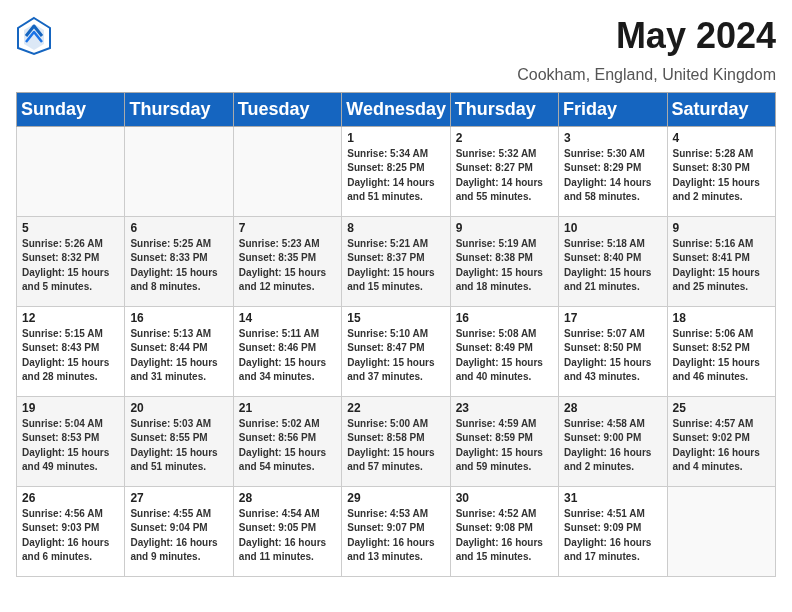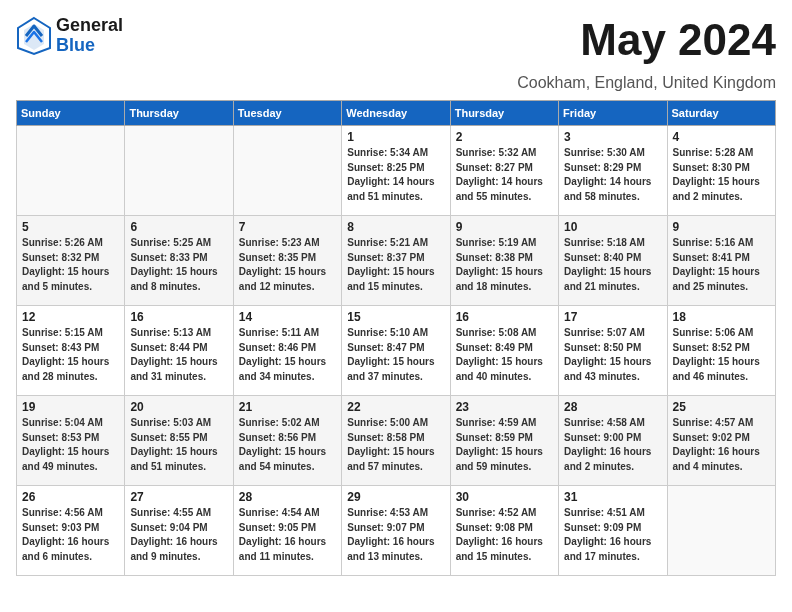--- a/index.html
+++ b/index.html
@@ -25,39 +25,39 @@
     .logo-blue {
       font-size: 18px;
       font-weight: bold;
       color: #1565c0;
       line-height: 1.1;
     }
     .title-area {
       text-align: right;
     }
     .month-title {
-      font-size: 44px;
+      font-size: 36px;
       font-weight: bold;
       color: #1a1a1a;
       line-height: 1.1;
     }
     .location-title {
       font-size: 16px;
       color: #555;
       margin-top: 10px;
     }
     table {
       width: 100%;
       border-collapse: collapse;
       table-layout: fixed;
     }
     thead tr th {
       background-color: #1565c0;
       color: #fff;
-      font-size: 11px;
+      font-size: 18px;
       font-weight: bold;
       padding: 6px 4px;
       text-align: left;
       border: 1px solid #aaa;
     }
     tbody tr td {
       vertical-align: top;
       padding: 4px 5px;
       border: 1px solid #ccc;
       font-size: 10.5px;
@@ -102,24 +102,20 @@
 
 <div class="header-area">
   <div class="logo-wrap">
     <svg class="logo-svg" width="36" height="40" viewBox="0 0 36 40">
       <polygon points="18,2 34,12 34,32 18,38 2,32 2,12" fill="none" stroke="#1565c0" stroke-width="2"></polygon>
       <polygon points="18,8 28,14 28,28 18,34 8,28 8,14" fill="#1565c0" opacity="0.15"></polygon>
 
       <path d="M10 20 L18 10 L26 20" fill="none" stroke="#1565c0" stroke-width="3" stroke-linejoin="round"></path>
       <path d="M10 26 L18 16 L26 26" fill="none" stroke="#1a73e8" stroke-width="2.5" stroke-linejoin="round"></path>
     </svg>
-    <div class="logo-text-wrap">
-      <span class="logo-general">General</span>
-      <span class="logo-blue">Blue</span>
-    </div>
   </div>
   <div class="title-area">
     <div class="month-title">May 2024</div>
     <div class="location-title">Cookham, England, United Kingdom</div>
   </div>
 </div>
 
 <table>
   <thead>
     <tr>

